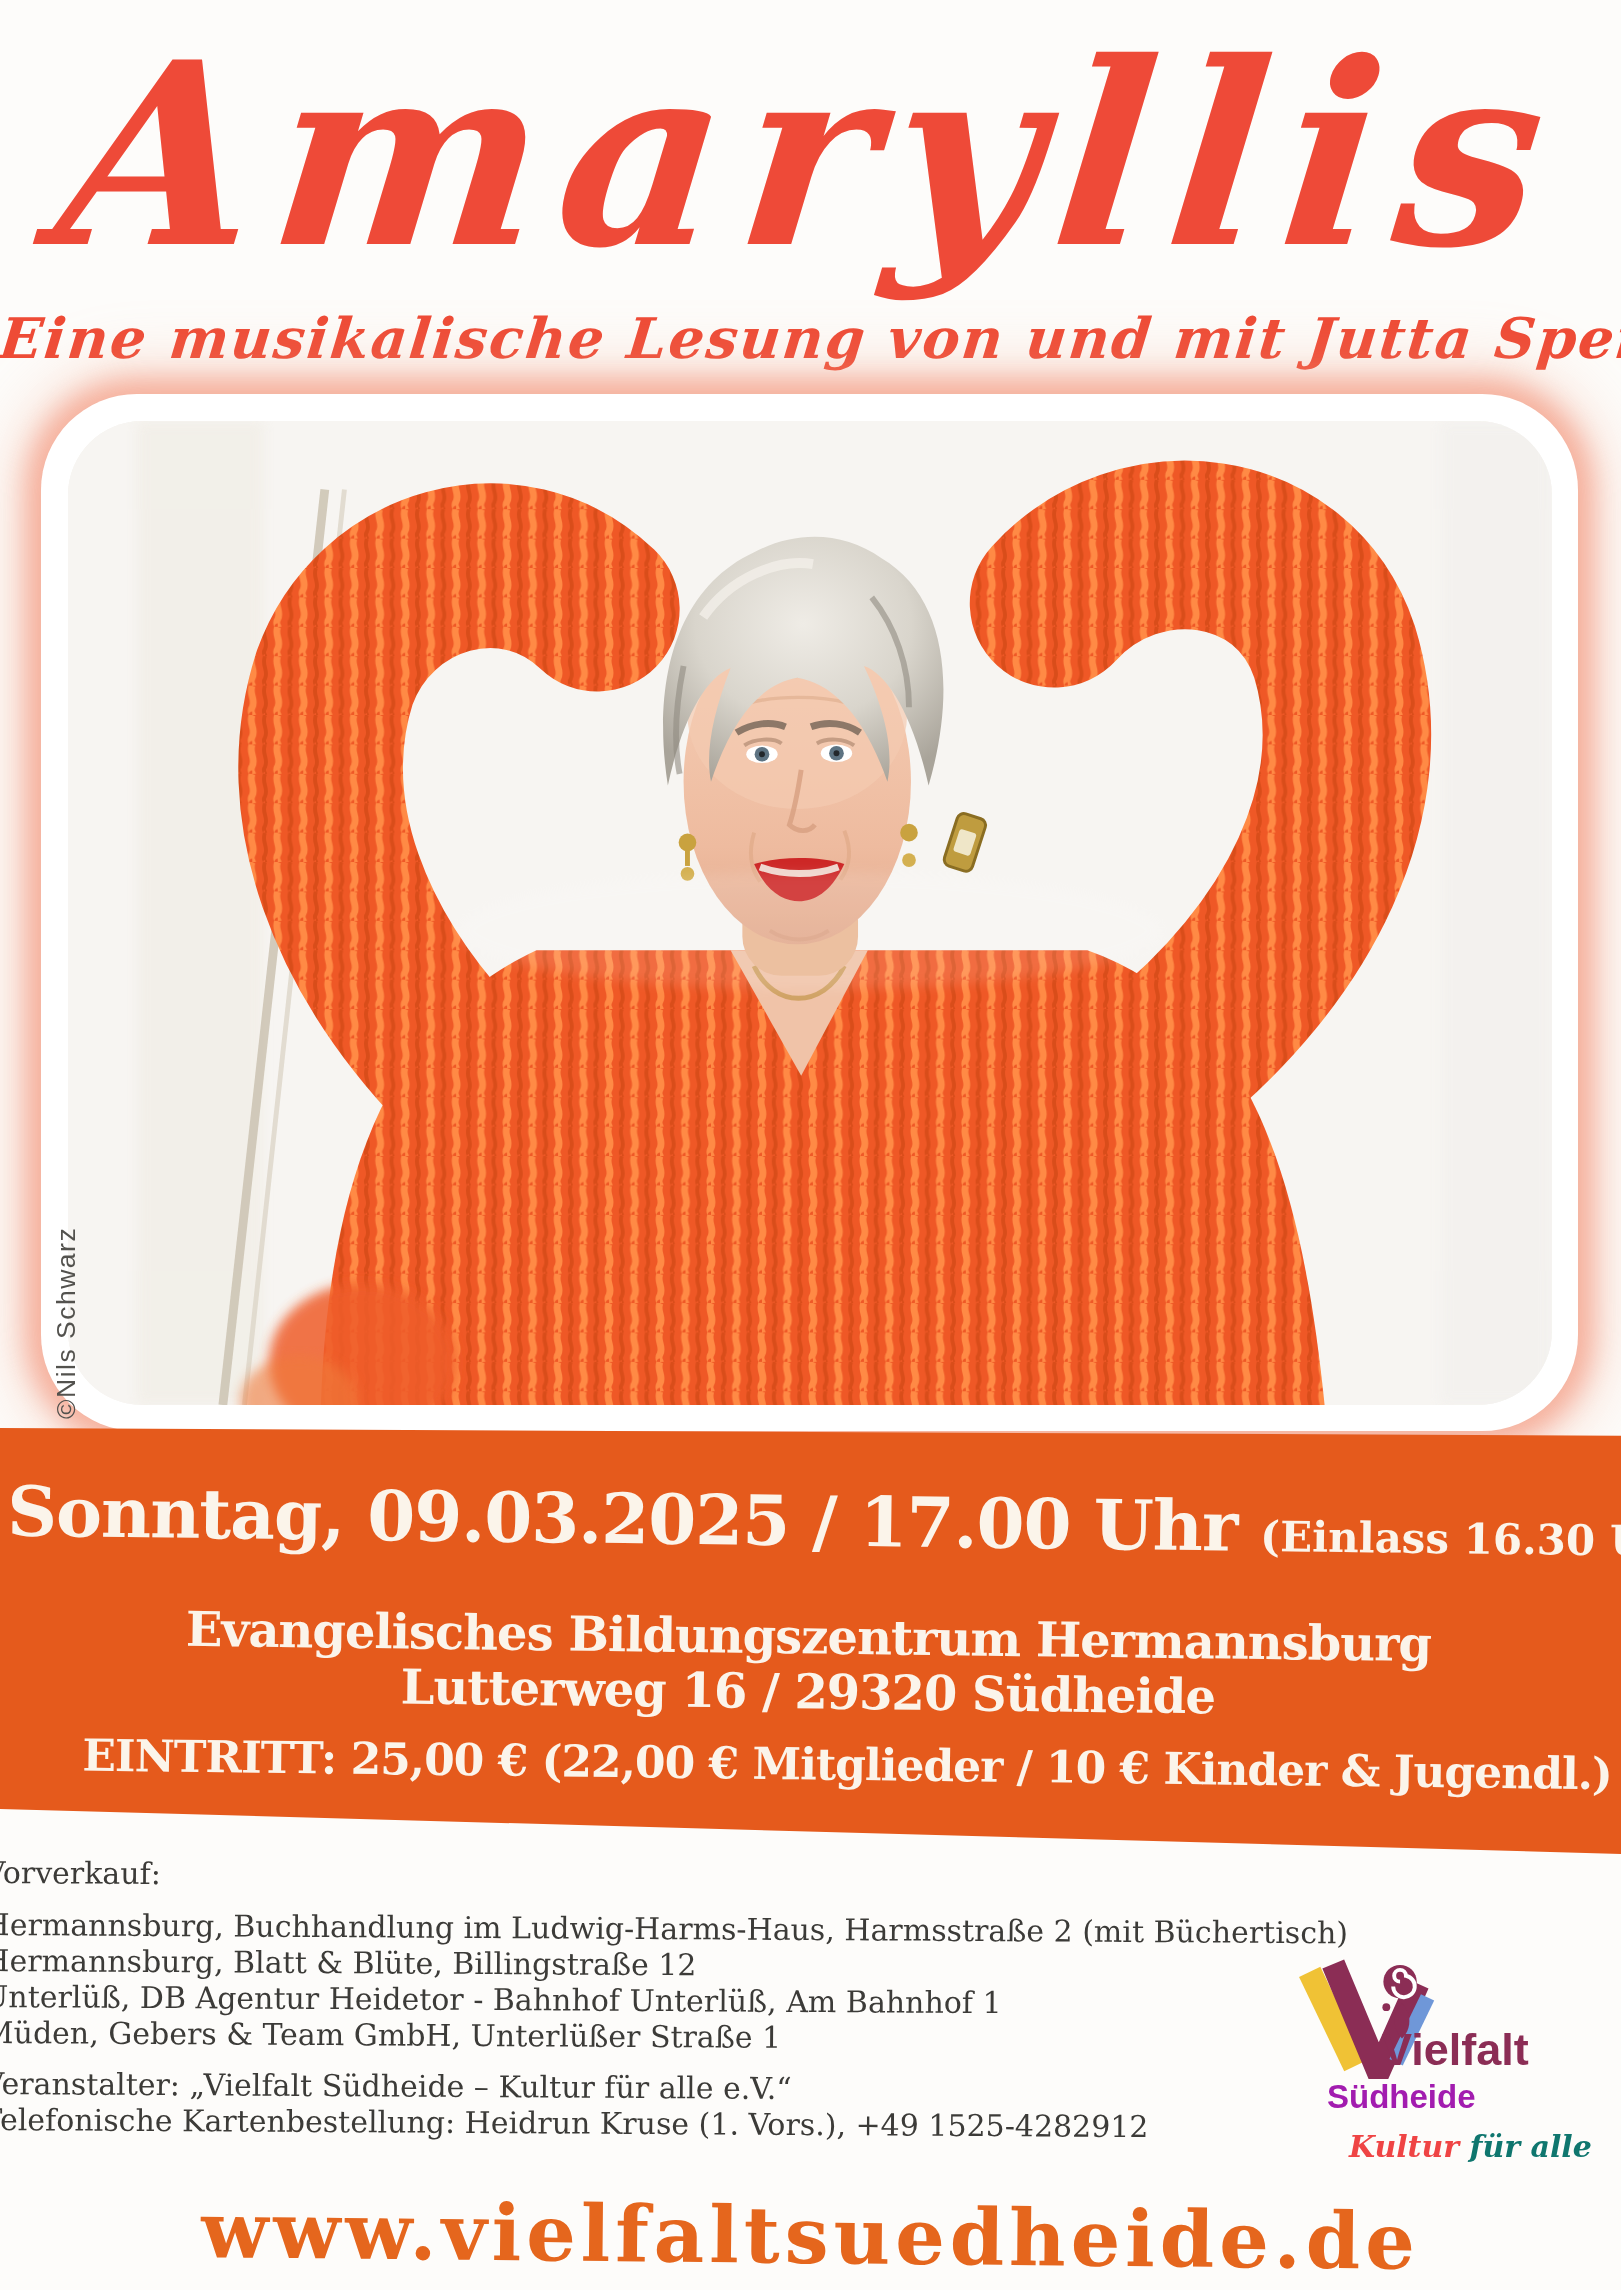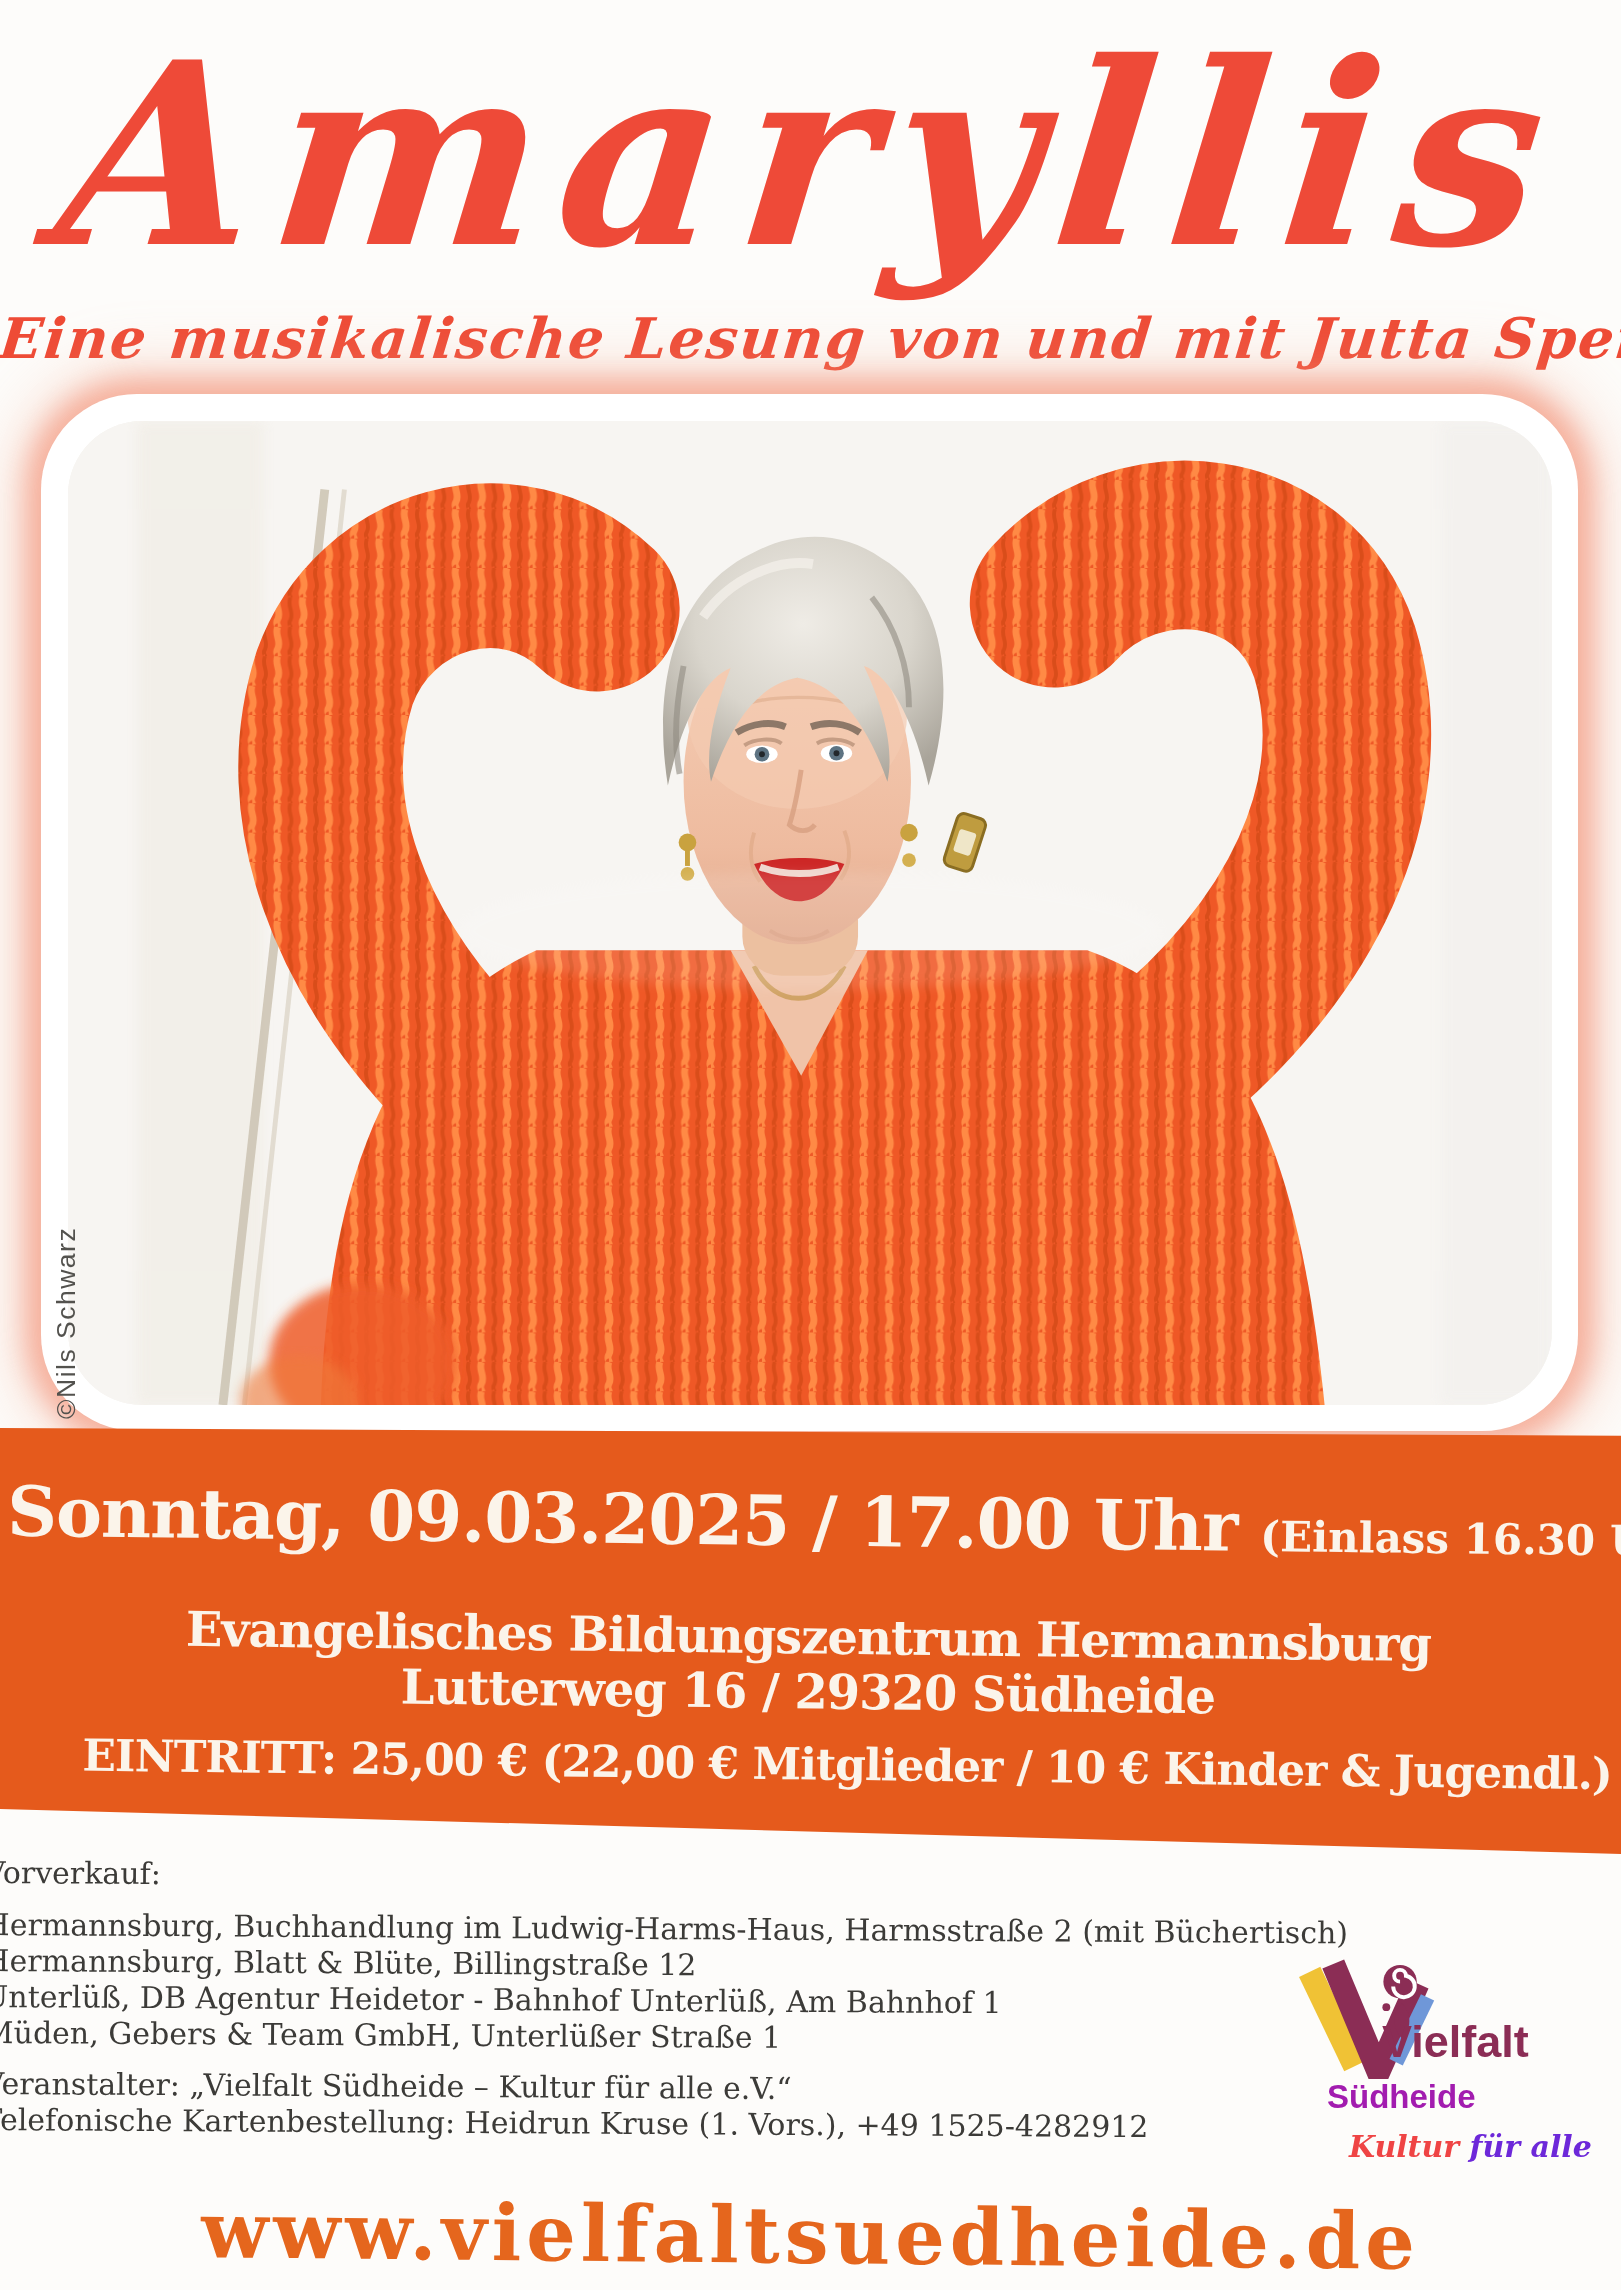--- a/index.html
+++ b/index.html
@@ -90,34 +90,34 @@
     white-space:nowrap;
   }
   .presale p{margin:0;}
   .presale .gap{height:15.7px;}
 
   
   .logo{position:absolute;left:1292px;top:1956px;width:294px;height:221px;
         font-family:"Liberation Sans", sans-serif;}
   .logo .mark{position:absolute;left:0;top:0;width:167px;height:123px;}
   .logo-name1{
-    position:absolute;left:90px;top:60px;
+    position:absolute;left:90px;top:68px;
     font-weight:bold;font-size:45px;letter-spacing:0;color:#8b2d55;
   }
   .logo-name2{
     position:absolute;left:35px;top:122px;
     font-weight:bold;font-size:33px;letter-spacing:0;color:#a21caf;
   }
   .logo-tagline{
     position:absolute;left:57px;top:173px;
     font-family:"DejaVu Serif", serif;font-style:italic;font-weight:bold;
     font-size:30px;white-space:nowrap;
   }
   .logo-tagline .t1{color:#ef4444;}
-  .logo-tagline .t2{color:#6d28d9;}
+  .logo-tagline .t2{color:#0f766e;}
 
   
   .url{
     position:absolute;top:2190px;left:0;width:100%;text-align:center;
     font-weight:bold;font-size:78px;letter-spacing:4.9px;
     color:#e5661d;
     transform:rotate(.55deg);
     white-space:nowrap;
   }
 </style>

